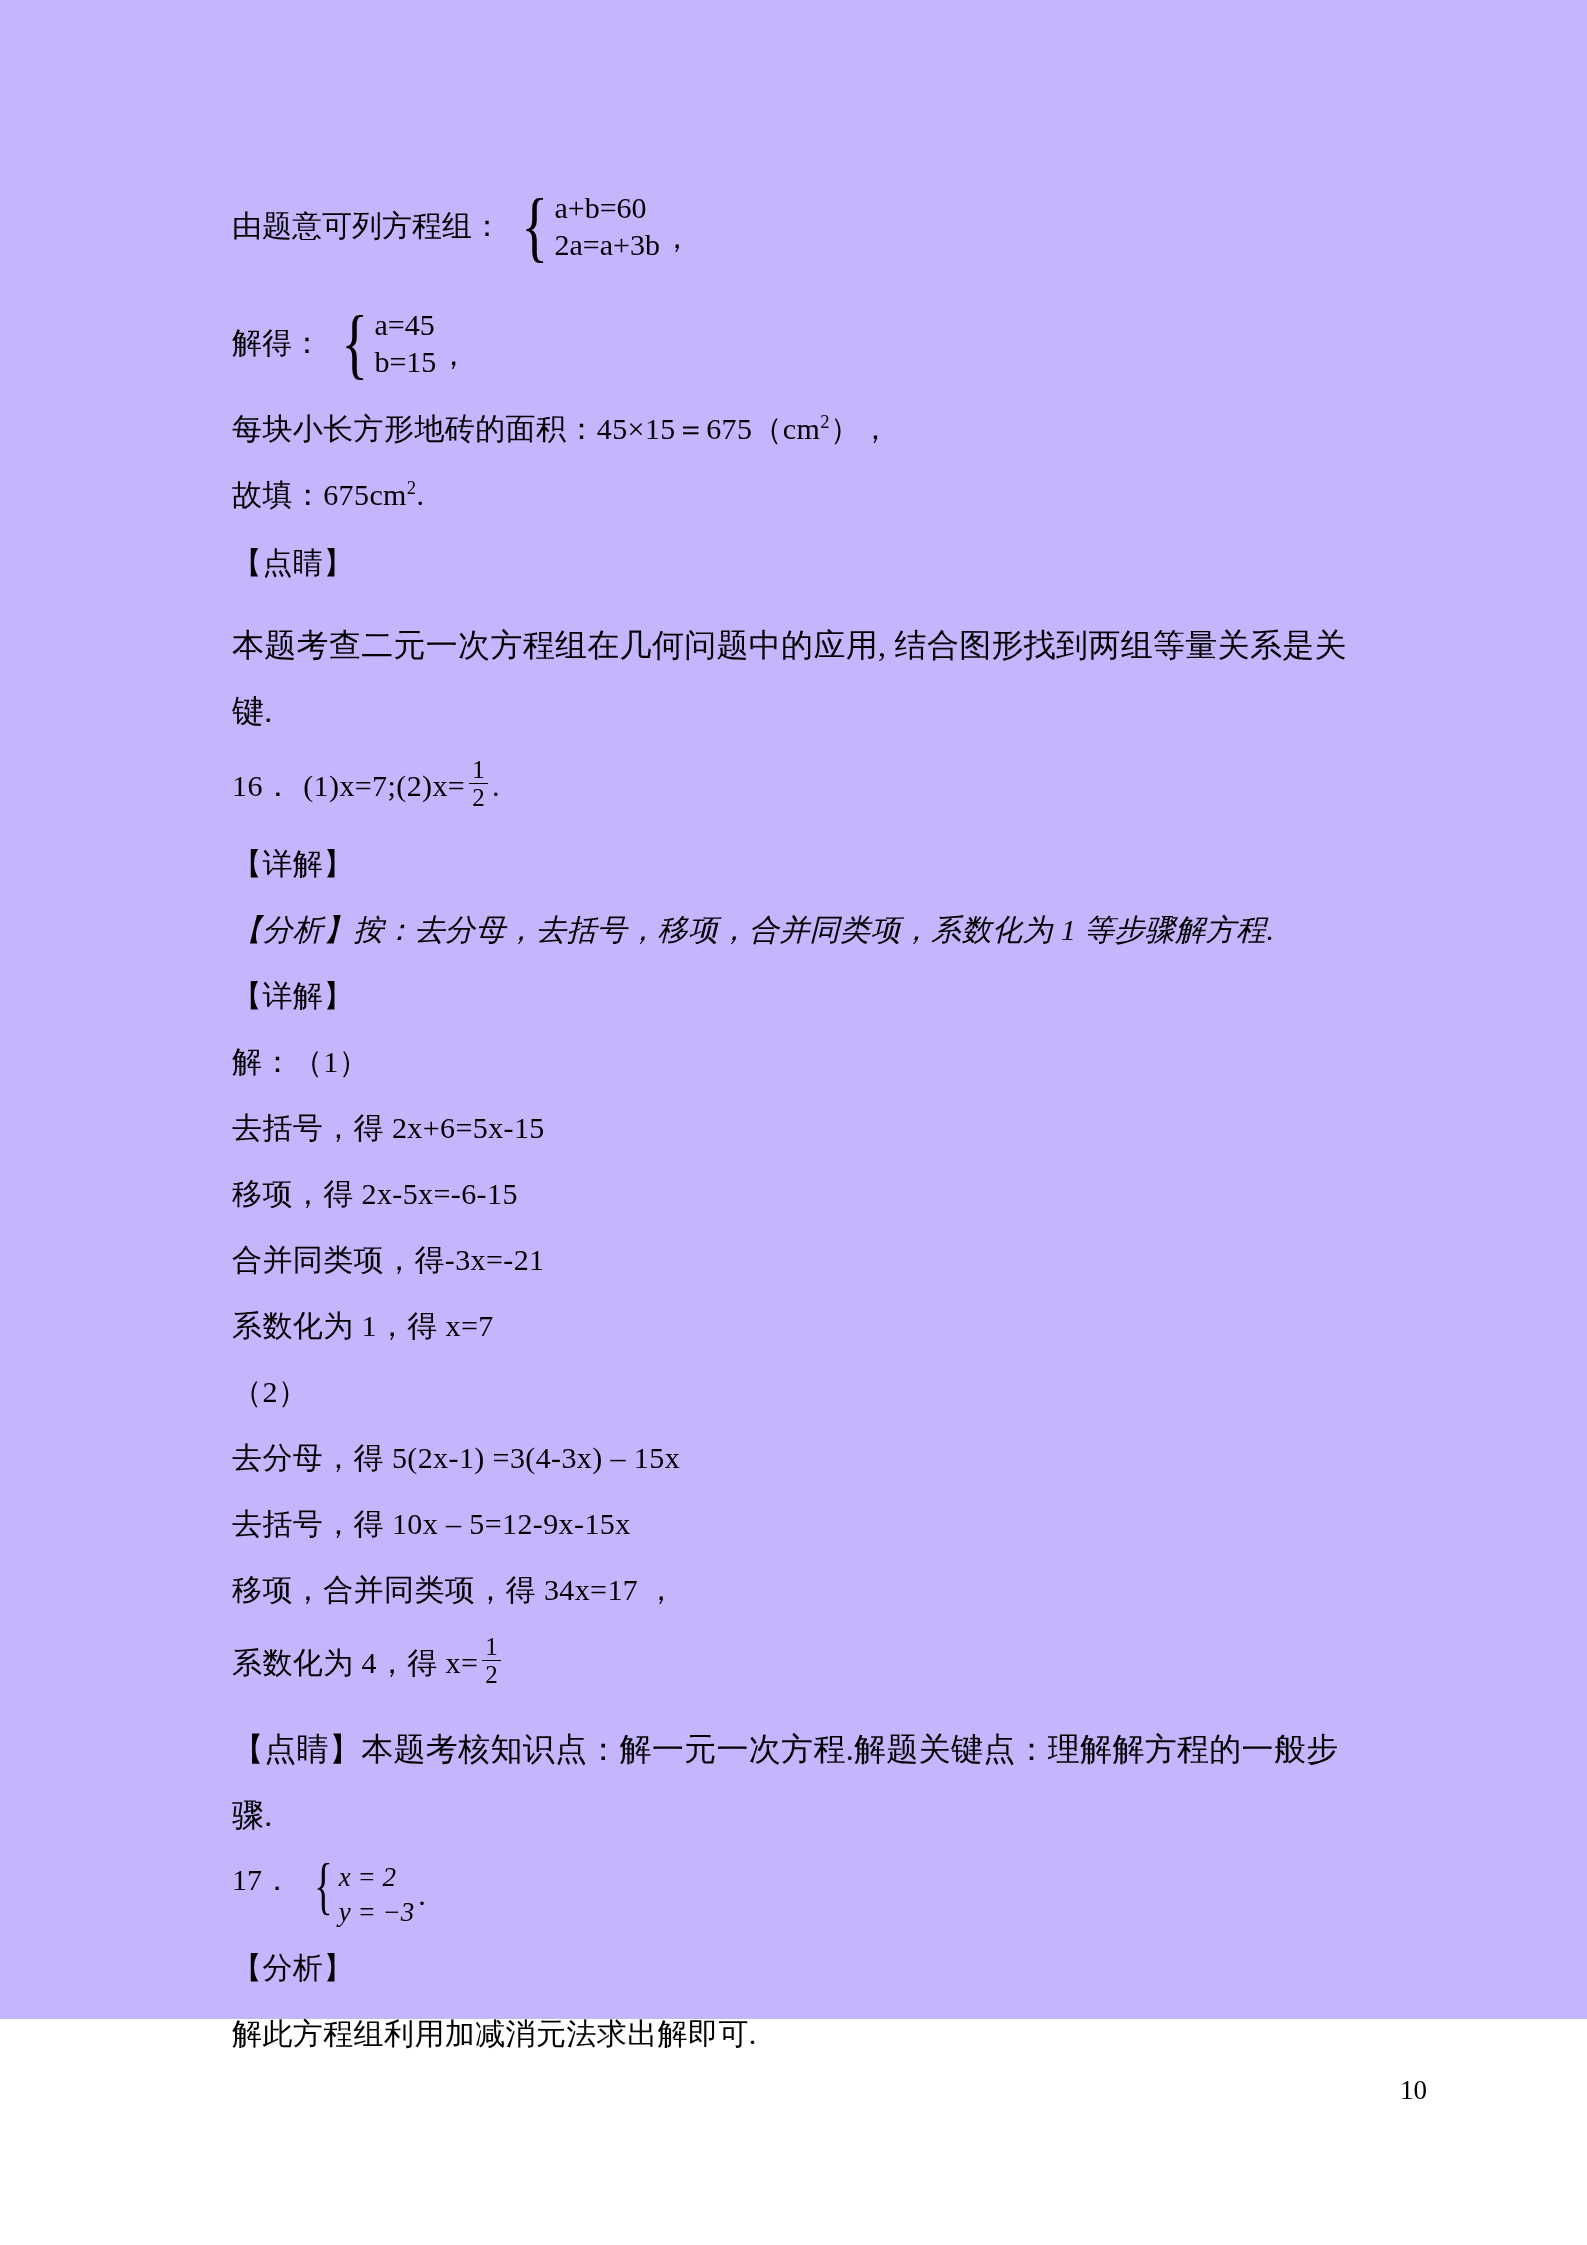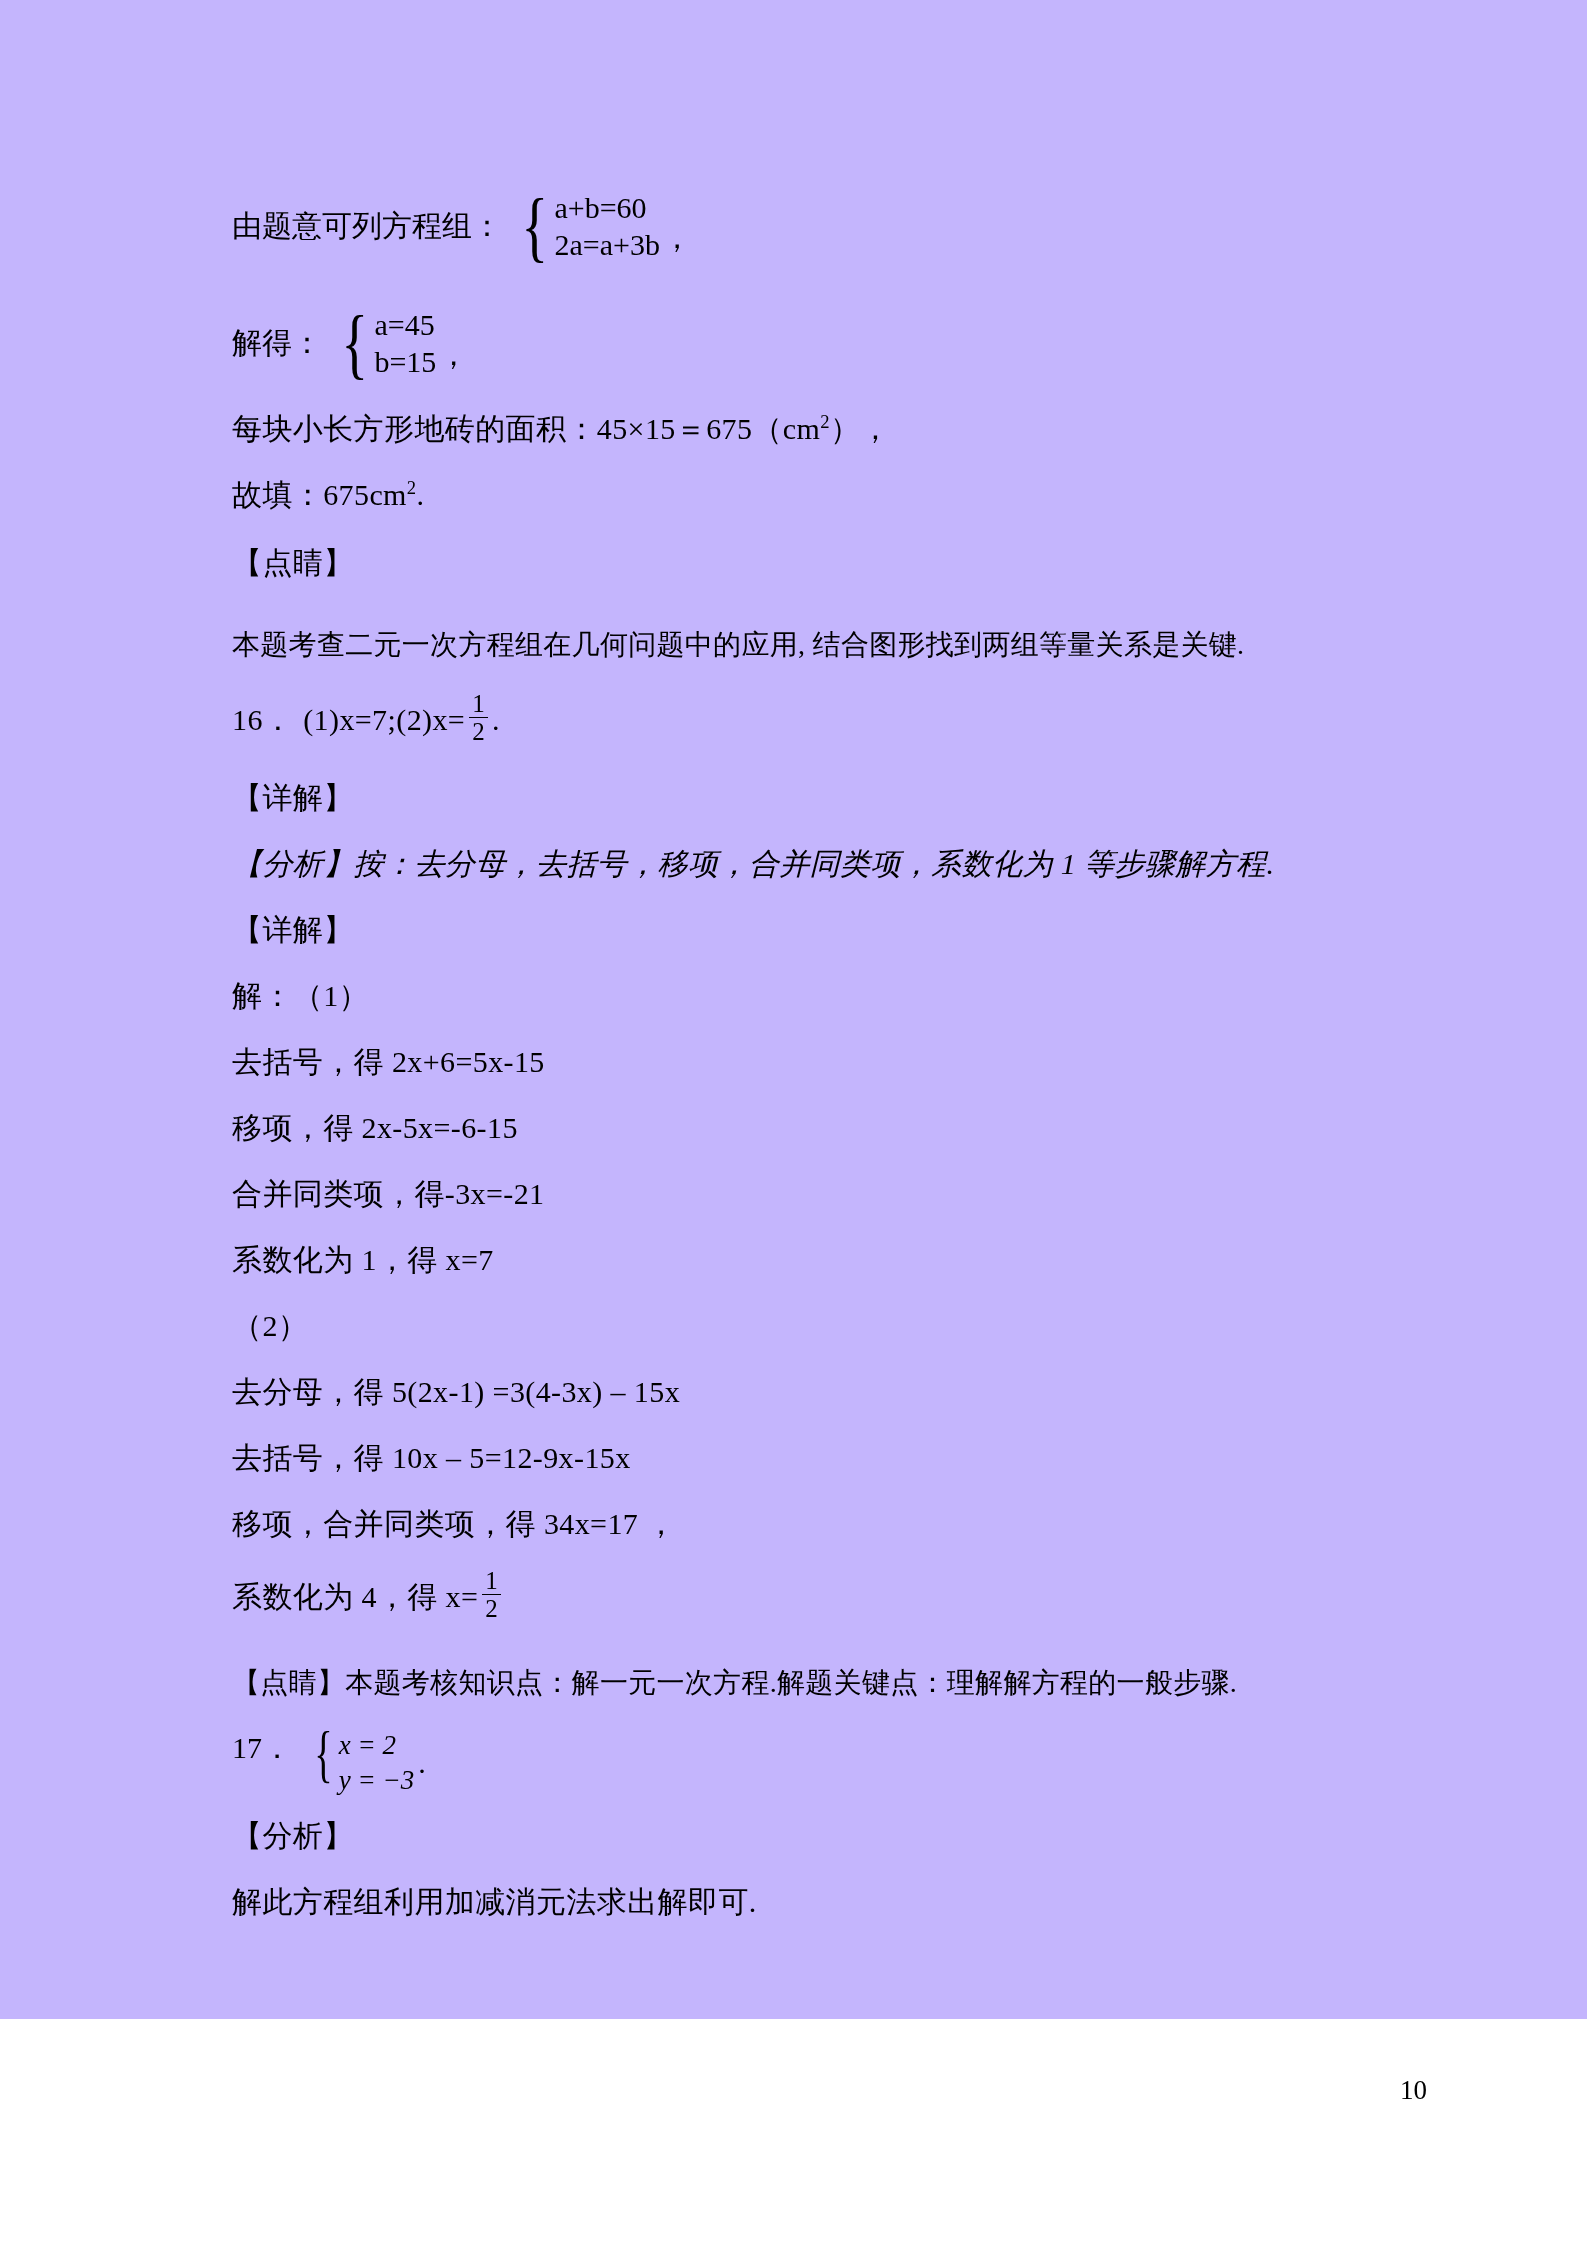--- a/index.html
+++ b/index.html
@@ -30,21 +30,21 @@
   }
   
   .line {
     font-size: 30px;
     line-height: 1.0;
     margin: 0 0 30px 0;
     white-space: nowrap;
     letter-spacing: 0.4px;
   }
   .para {
-    font-size: 28px;
+    font-size: 32px;
     line-height: 66px;
     margin: 0 0 6px 0;
     letter-spacing: 0.3px;
   }
   .cn { font-family: "Liberation Serif", "DejaVu Serif", serif; }
   .mathserif { font-family: "Liberation Serif","DejaVu Serif",serif; }
 
   
   .sysline {
     display: flex;

